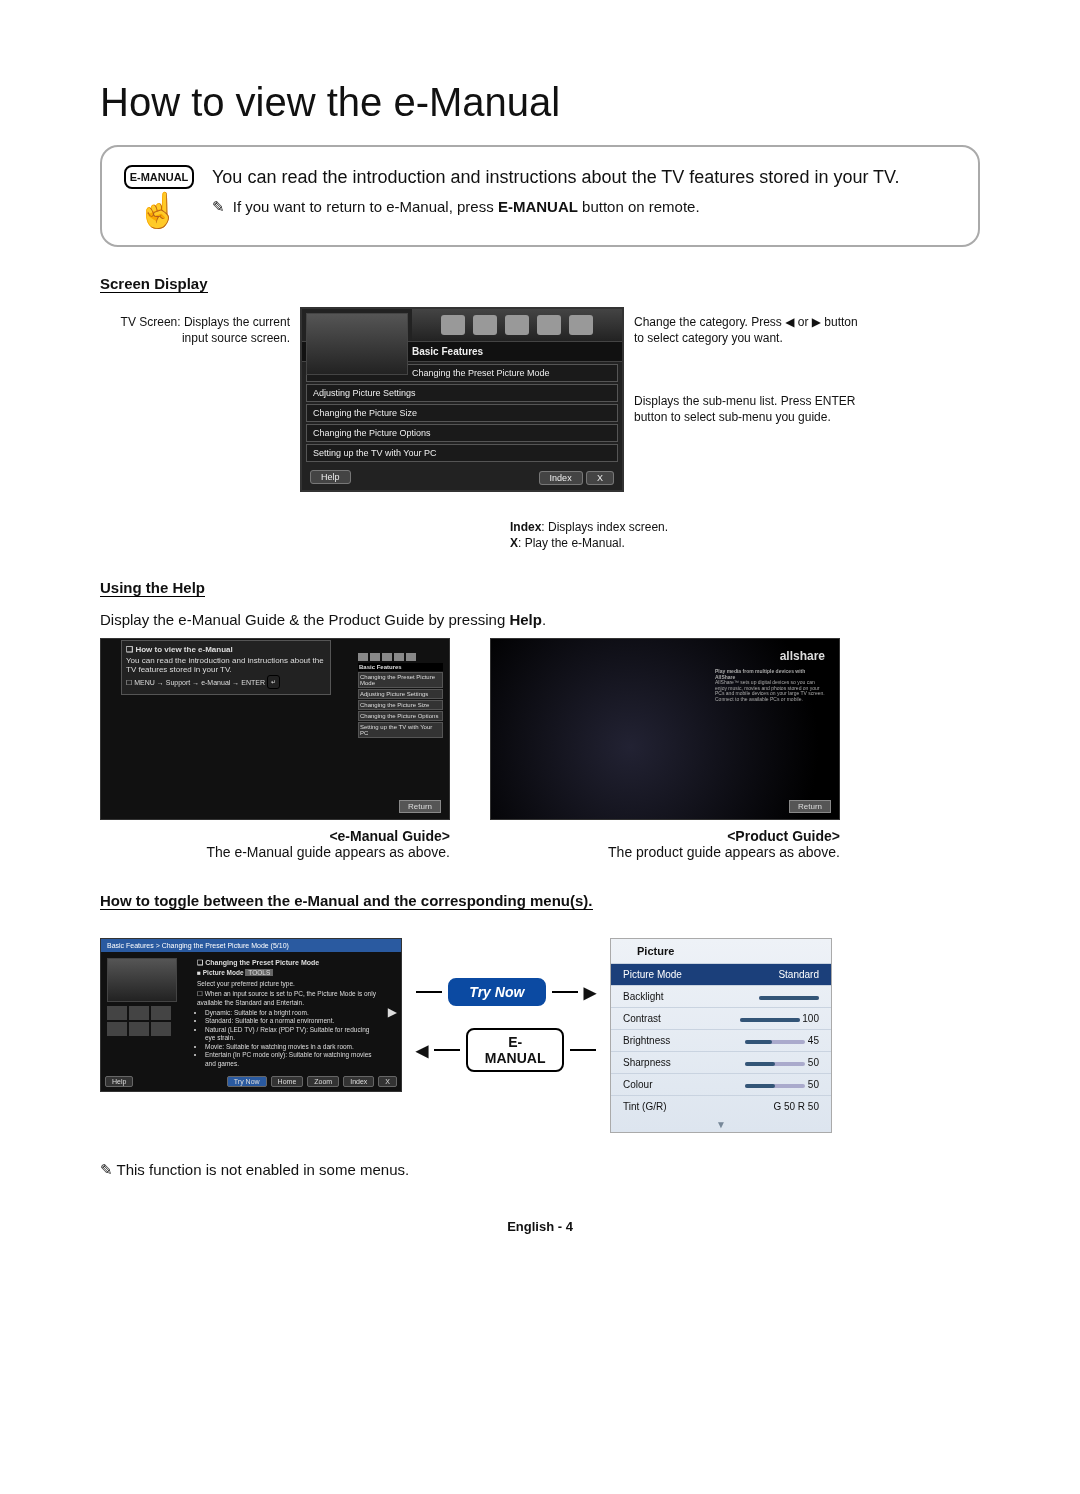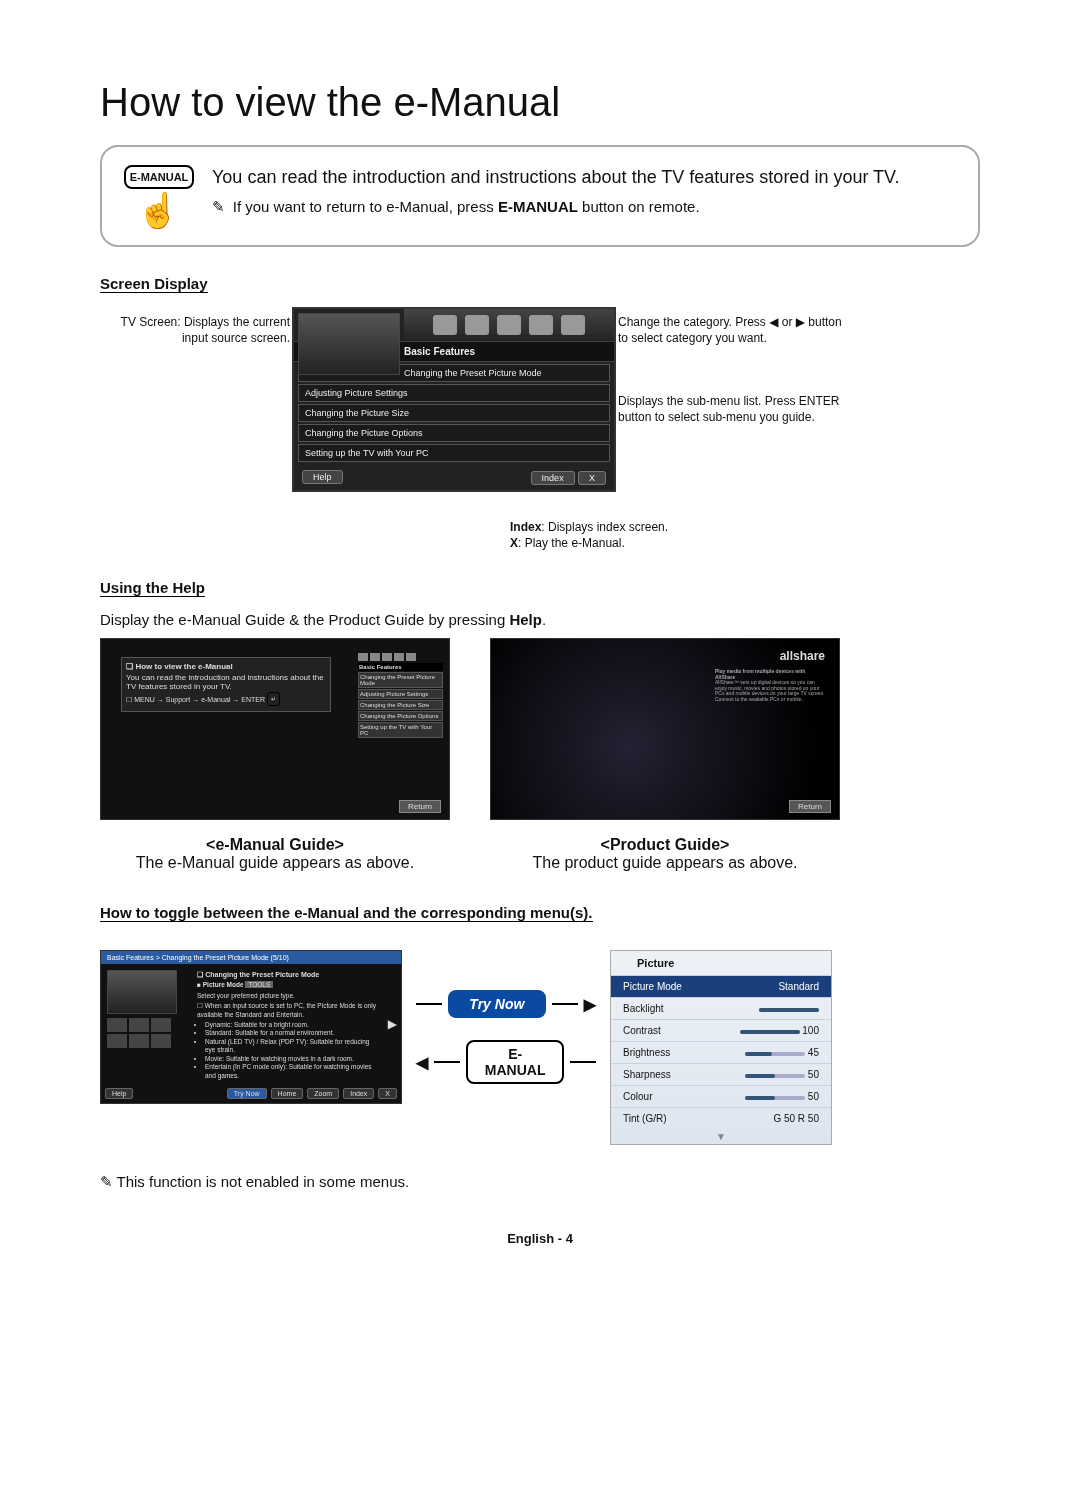--- a/index.html
+++ b/index.html
@@ -75,21 +75,21 @@
   .section-sub {
     font-weight: bold;
     font-size: 15px;
     border-bottom: 1px solid #000;
     display: inline-block;
     margin: 28px 0 14px 0;
   }
   
   .diagram-row {
     display: flex;
-    gap: 2px;
+    gap: 10px;
     font-size: 12px;
   }
   .diagram-col-left {
     width: 190px;
     text-align: right;
     padding-top: 8px;
   }
   .diagram-col-right {
     width: 230px;
     padding-top: 8px;
@@ -171,21 +171,21 @@
     height:180px;
     background:#111;
     border:1px solid #333;
     position:relative;
     color:#ddd;
     font-size:8px;
     overflow:hidden;
   }
   .shot-inner-left {
     position:absolute;
-    left:20px; top:18px;
+    left:20px; top:1px;
     width:200px;
     border:1px solid #555;
     background:#222;
     padding:4px;
   }
   .shot-inner-right {
     position:absolute;
     right:6px; top:14px;
     width:85px;
   }
@@ -201,23 +201,23 @@
   }
   .allshare-logo {
     position:absolute; right:14px; top:10px;
     font-size:12px; color:#ddd; font-weight:bold;
   }
   .allshare-blurb {
     position:absolute; right:14px; top:30px;
     width:110px; font-size:5px; color:#aaa; line-height:1.1;
   }
   .guide-caption {
-    text-align:center;
-    font-size:16px;
-    margin-top:16px;
+    text-align:right;
+    font-size:14px;
+    margin-top:8px;
   }
   .guide-caption .title {font-weight:bold;}
   
   .toggle-row {
     display:flex;
     gap:14px;
     align-items:flex-start;
     margin-top:14px;
   }
   .toggle-left {

